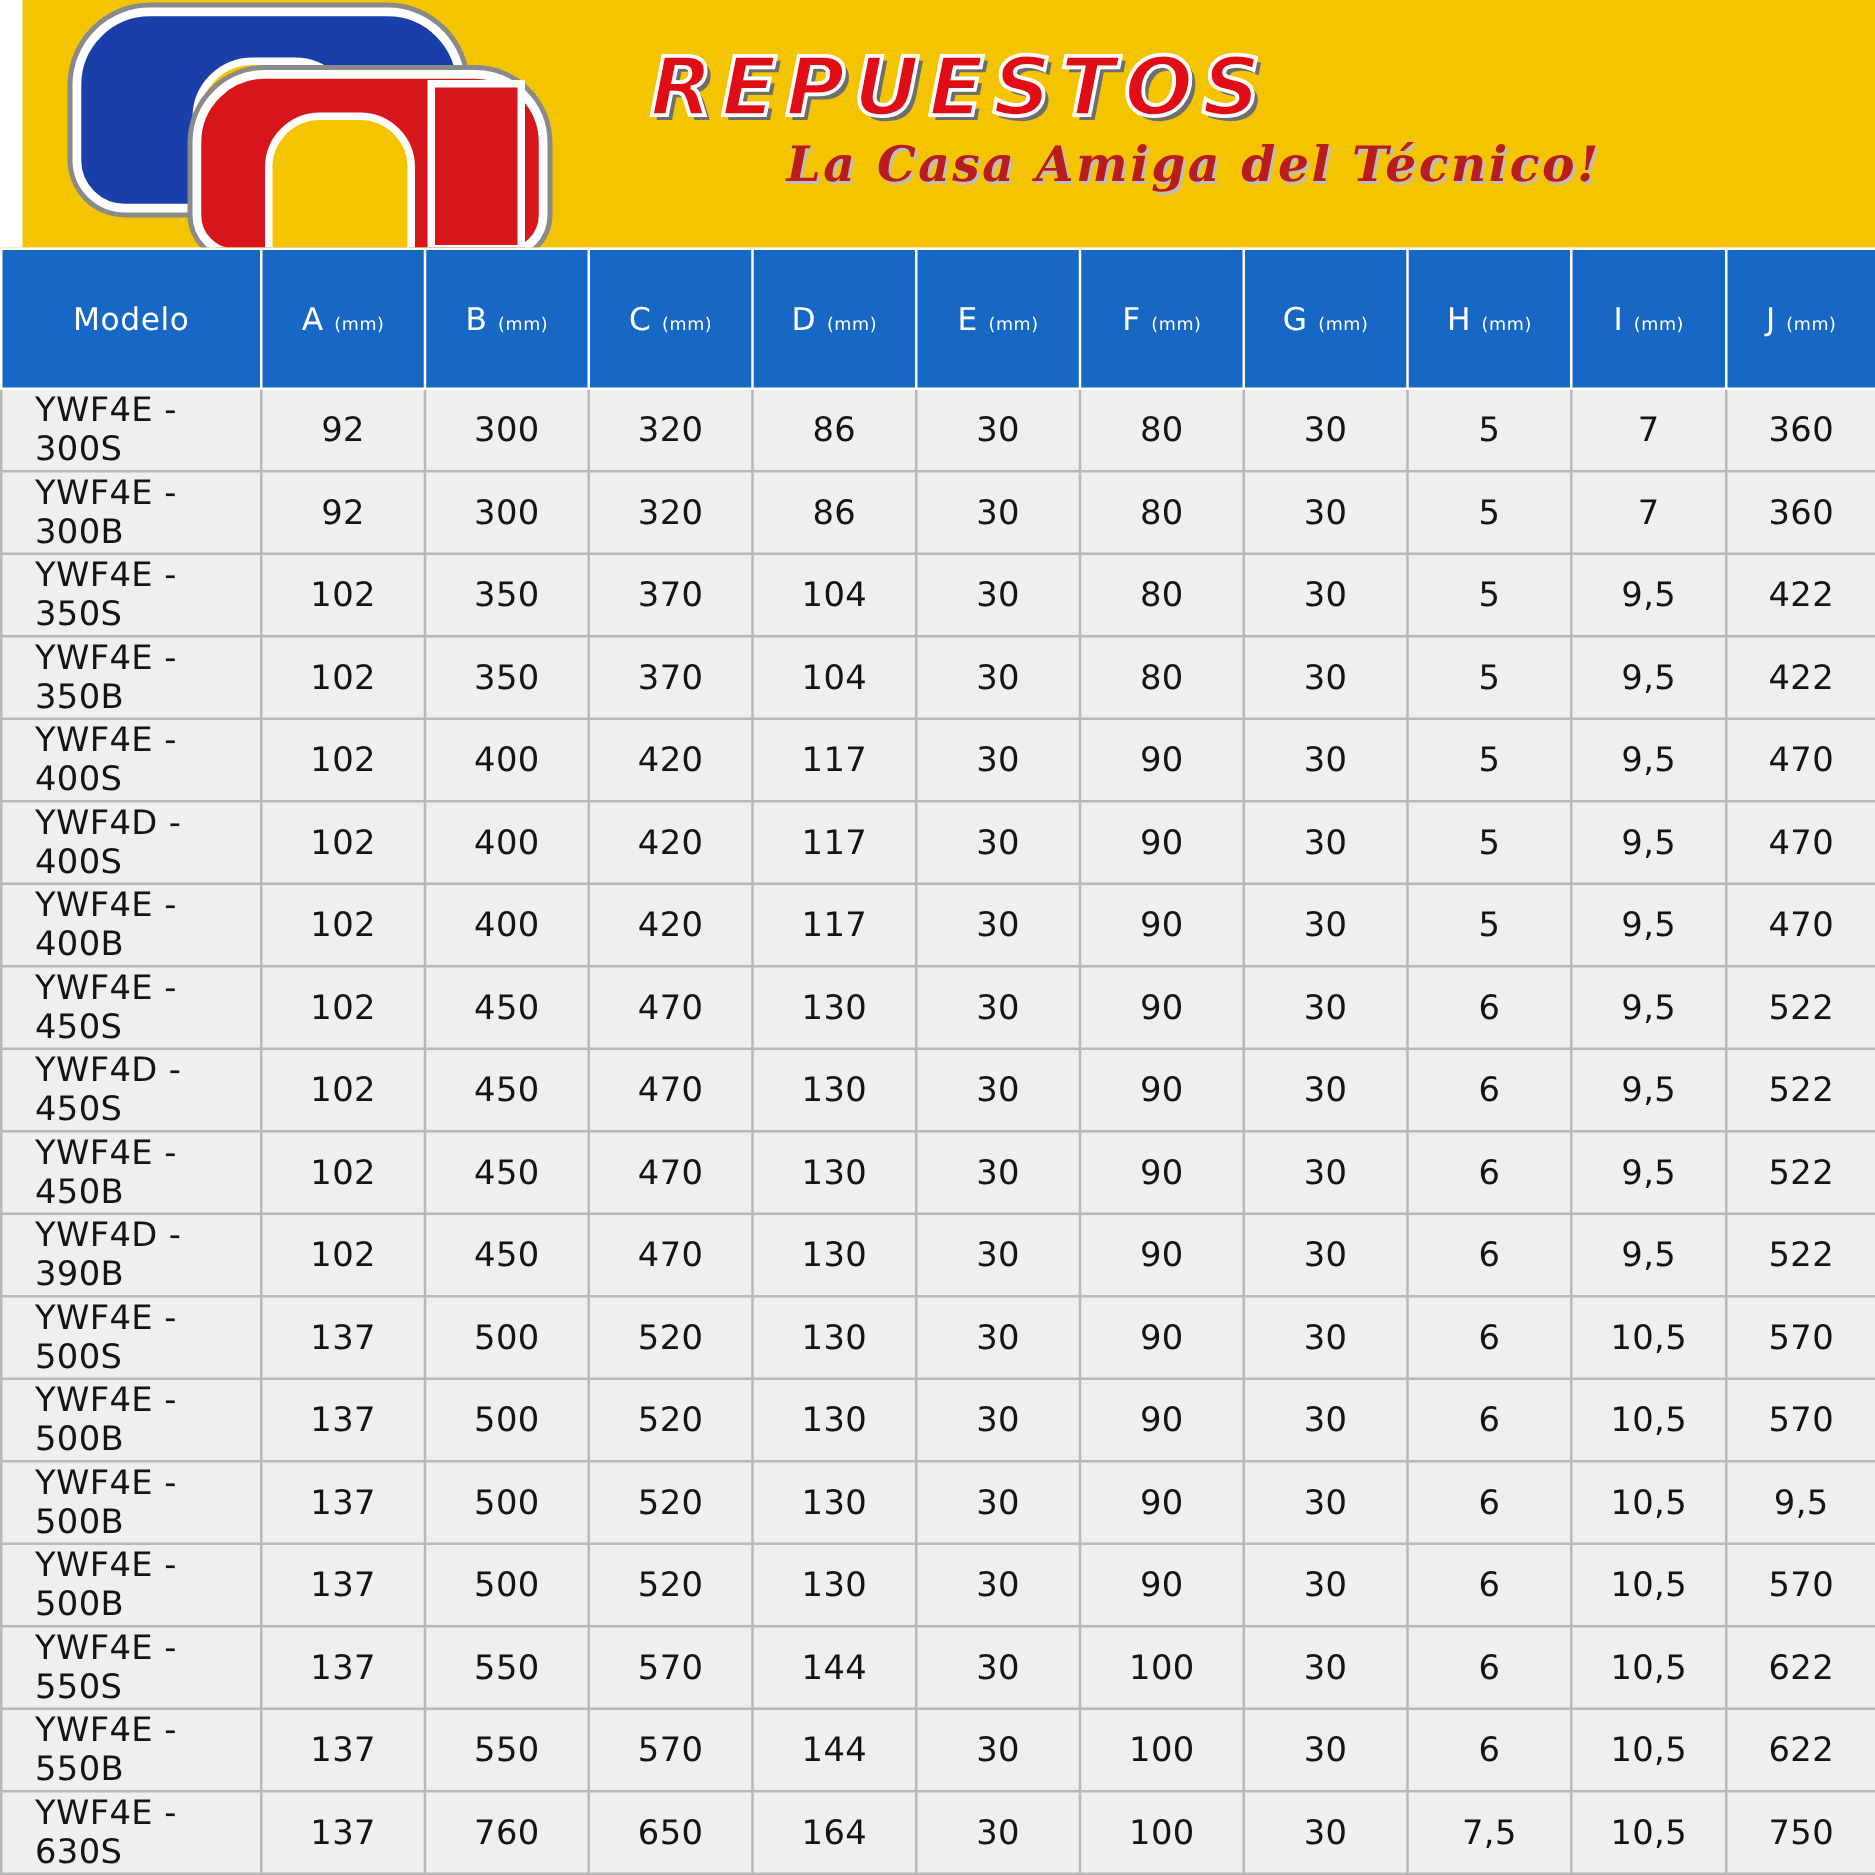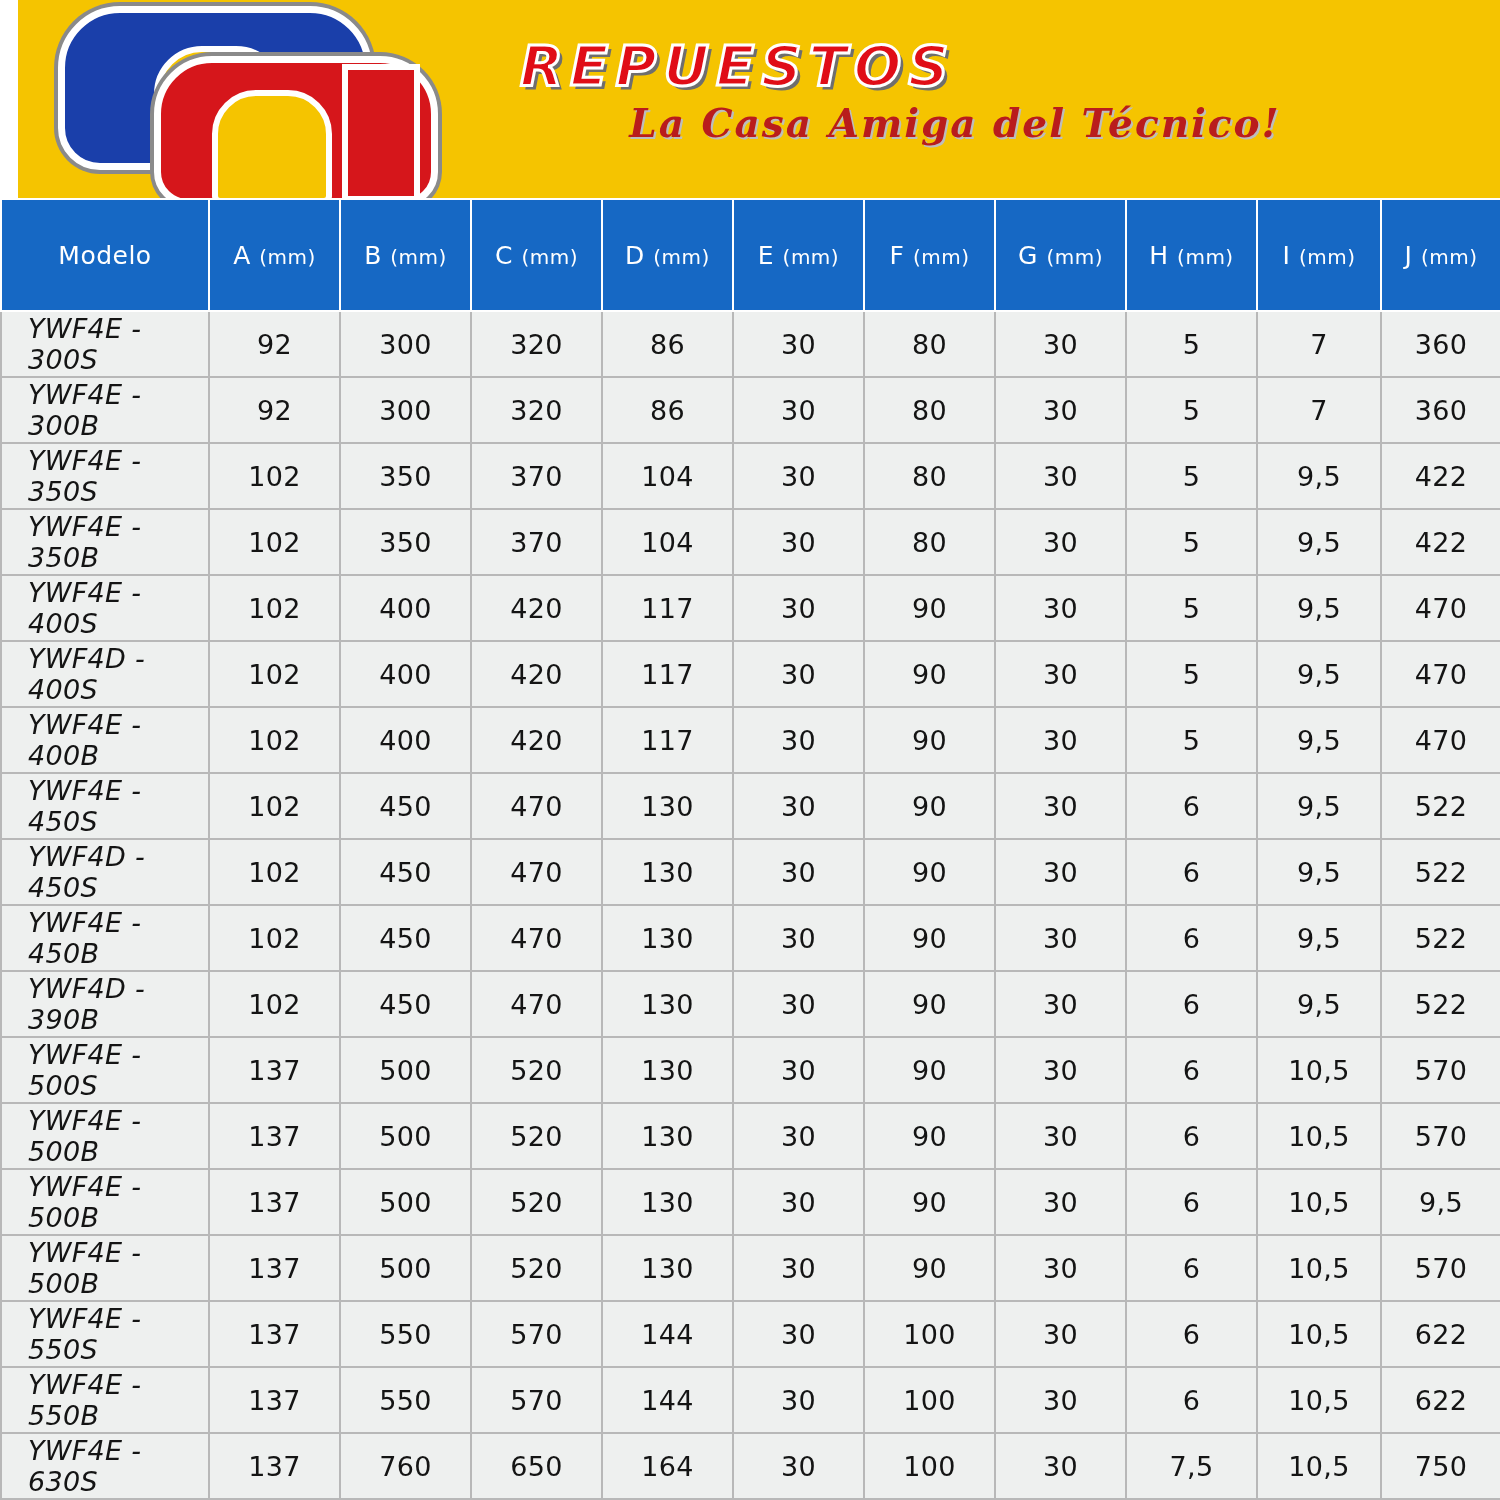--- a/index.html
+++ b/index.html
@@ -93,21 +93,21 @@
   }
   .brand-text {
     position: absolute;
     left: 520px; top: 38px;
     width: 960px;
   }
   .brand-main {
     font-family: "DejaVu Sans", sans-serif;
     font-weight: bold;
     font-style: italic;
-    font-size: 56px;
+    font-size: 65px;
     letter-spacing: 7px;
     color: #e00d17;
     -webkit-text-stroke: 3px #ffffff;
     text-shadow: 4px 4px 0 #6e6e6e;
     line-height: 1;
     white-space: nowrap;
   }
   .brand-sub {
     margin-top: 6px;
     font-family: "DejaVu Serif", serif;
@@ -141,37 +141,36 @@
     color: #ffffff;
     font-family: "DejaVu Sans", sans-serif;
     font-weight: normal;
     font-size: 25px;
     height: 108px;
     border: 2px solid #ffffff;
     text-align: center;
     vertical-align: middle;
     letter-spacing: 0.5px;
   }
-  table.spec th .unit { font-size: 20px; }
+  table.spec th .unit { font-size: 14px; }
   table.spec td {
     height: 58px;
     border: 2px solid #b8b8b8;
     text-align: center;
     vertical-align: middle;
     font-family: "DejaVu Sans", sans-serif;
     font-size: 27px;
     color: #141414;
     background: #eef0ef;
     letter-spacing: 0.3px;
   }
   table.spec td.model {
     text-align: left;
     padding-left: 26px;
     font-size: 27px;
-    font-style: italic;
   }
   col.c-model { width: 208px; }
   col.c-a { width: 131px; }
   col.c-b { width: 131px; }
   col.c-c { width: 131px; }
   col.c-d { width: 131px; }
   col.c-e { width: 131px; }
   col.c-f { width: 131px; }
   col.c-g { width: 131px; }
   col.c-h { width: 131px; }

